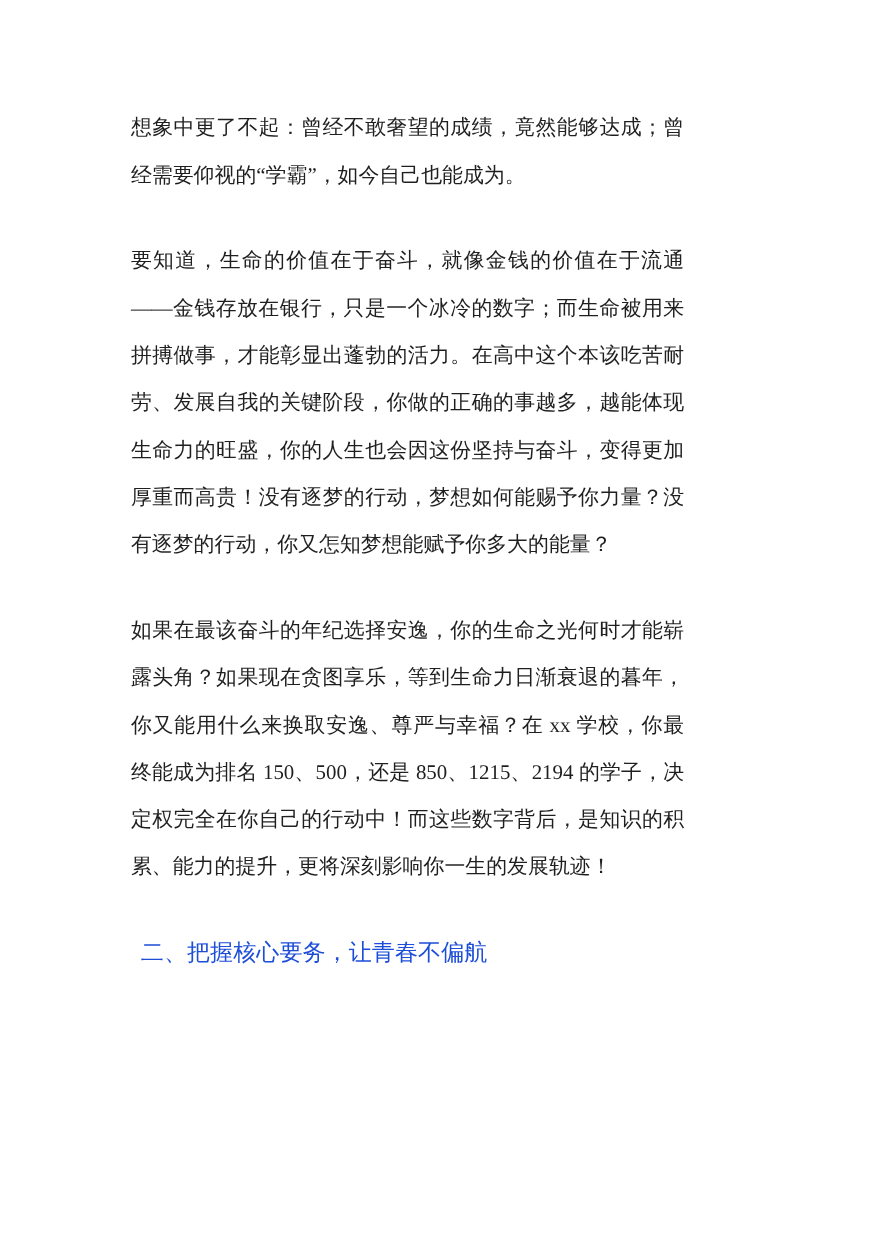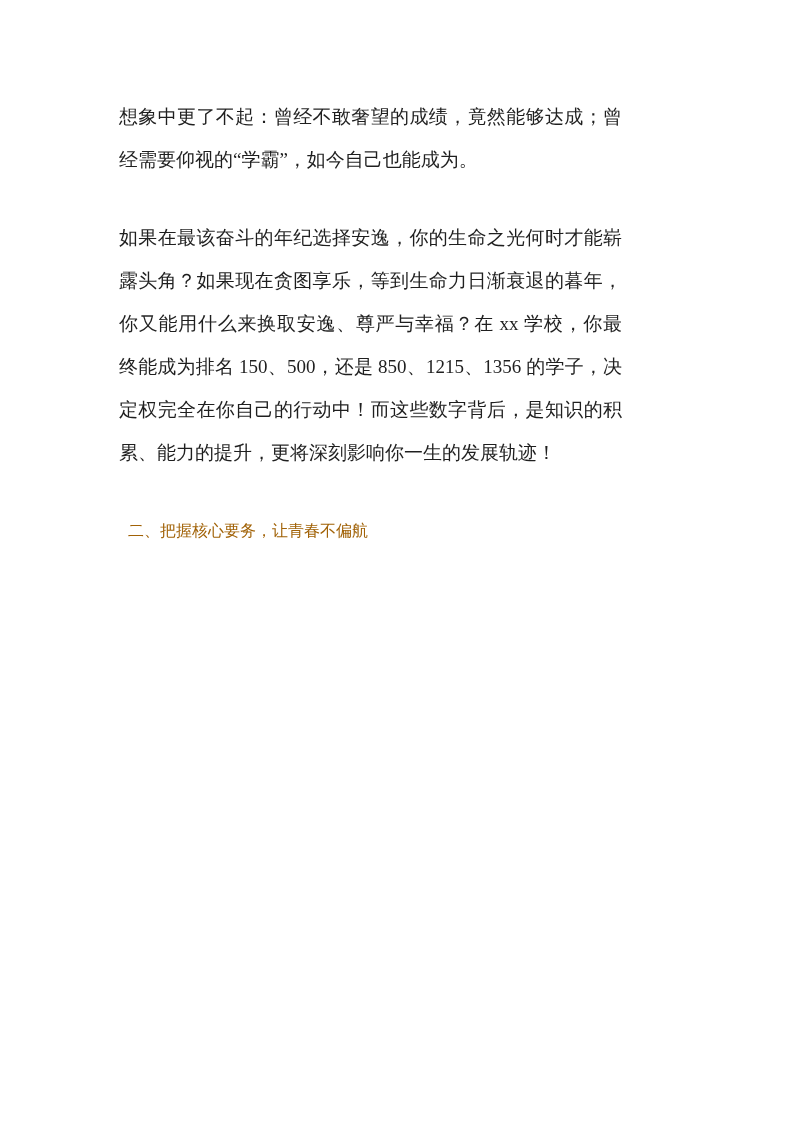--- a/index.html
+++ b/index.html
@@ -27,31 +27,32 @@
     margin: 0 0 35px 0;
     text-align: justify;
     text-justify: inter-ideograph;
     word-break: break-all;
   }
   .body-para:last-child {
     margin-bottom: 0;
   }
   .section-heading {
     margin: 0;
-    font-size: 16px;
+    font-size: 21px;
     font-weight: normal;
     line-height: 43px;
     text-indent: 9px;
-    color: #a16207;
+    color: #1d4ed8;
   }
 </style>
 </head>
 <body>
 
 <div class="page">
   <p class="body-para">想象中更了不起：曾经不敢奢望的成绩，竟然能够达成；曾经需要仰视的“学霸”，如今自己也能成为。</p>
 
+  <p class="body-para">要知道，生命的价值在于奋斗，就像金钱的价值在于流通——金钱存放在银行，只是一个冰冷的数字；而生命被用来拼搏做事，才能彰显出蓬勃的活力。在高中这个本该吃苦耐劳、发展自我的关键阶段，你做的正确的事越多，越能体现生命力的旺盛，你的人生也会因这份坚持与奋斗，变得更加厚重而高贵！没有逐梦的行动，梦想如何能赐予你力量？没有逐梦的行动，你又怎知梦想能赋予你多大的能量？</p>
 
-  <p class="body-para">如果在最该奋斗的年纪选择安逸，你的生命之光何时才能崭露头角？如果现在贪图享乐，等到生命力日渐衰退的暮年，你又能用什么来换取安逸、尊严与幸福？在 xx 学校，你最终能成为排名 150、500，还是 850、1215、1356 的学子，决定权完全在你自己的行动中！而这些数字背后，是知识的积累、能力的提升，更将深刻影响你一生的发展轨迹！</p>
+  <p class="body-para">如果在最该奋斗的年纪选择安逸，你的生命之光何时才能崭露头角？如果现在贪图享乐，等到生命力日渐衰退的暮年，你又能用什么来换取安逸、尊严与幸福？在 xx 学校，你最终能成为排名 150、500，还是 850、1215、2194 的学子，决定权完全在你自己的行动中！而这些数字背后，是知识的积累、能力的提升，更将深刻影响你一生的发展轨迹！</p>
 
   <h2 class="section-heading">二、把握核心要务，让青春不偏航</h2>
 
 </div>
 
 </body></html>

